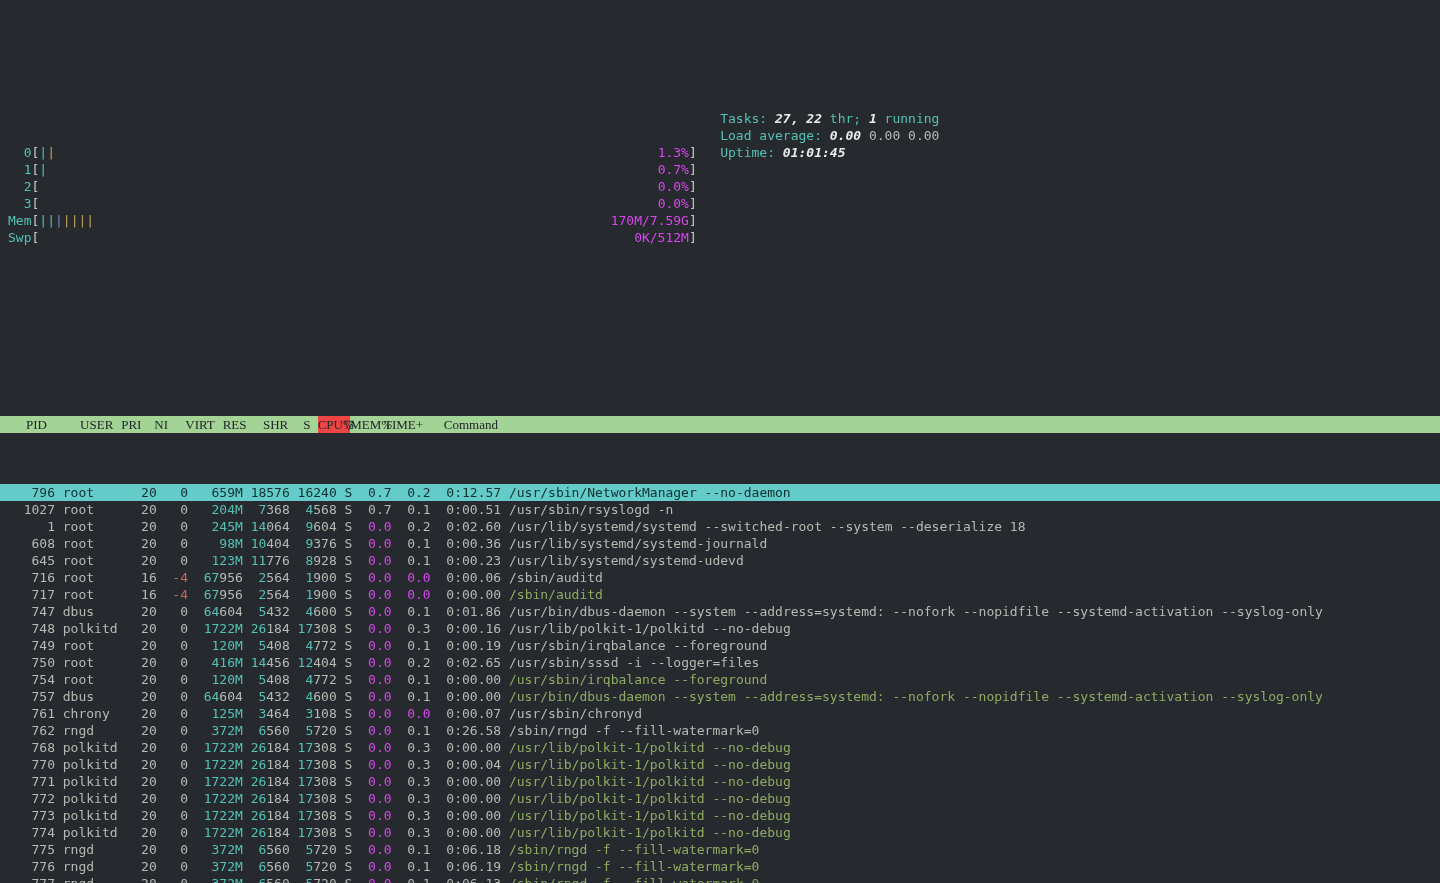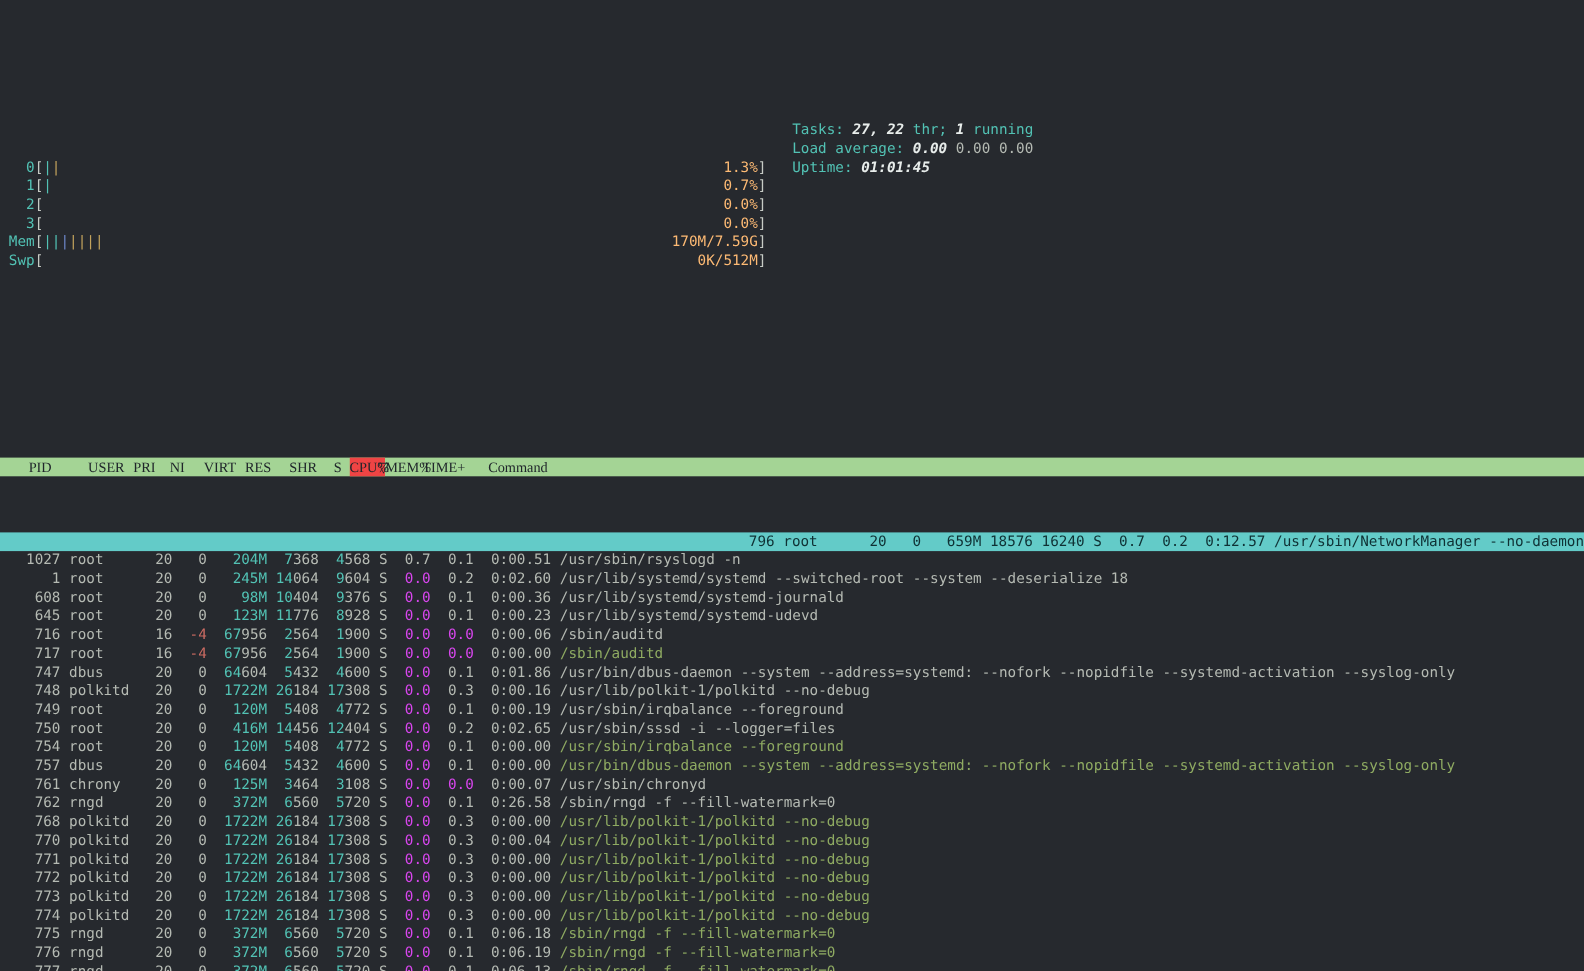--- a/index.html
+++ b/index.html
@@ -7,42 +7,42 @@
   .term{
     font-family:"DejaVu Sans Mono",monospace;
     font-size:13px;line-height:17px;
     color:#b5bab3;white-space:pre;
     padding-top:8px;width:1440px;box-sizing:border-box;
   }
   .line{height:17px;padding-left:8px;box-sizing:border-box;width:1440px;}
   .hdr{position:relative;}
   
   .tl{color:#52c2b4;}                 
-  .mv{color:#fdba74;}                 
+  .mv{color:#d946ef;}                 
   .br{color:#c6cbc5;}                 
   .bar-t{color:#52c2b4;}.bar-y{color:#c2a25c;}.bar-b{color:#6d87c9;}
   .wb{color:#e8edeb;font-weight:bold;font-style:italic;}
   .sh{color:#d946ef;}                 
   .rd{color:#c96a62;}                 
   .gr{color:#8fab62;}                 
   .summary{position:absolute;left:calc(8px + 91ch);top:0;}
   .summary .line{padding-left:0;width:auto;}
   
   .thead{background:#a4d495;color:#20262b;}
   .thead span{color:#20262b;font-family:Liberation Serif, serif;}
   .hcell{display:inline-block;white-space:pre;vertical-align:top;}
   .hr6{width:6ch;text-align:right}.hl9{width:9ch;text-align:right}
   .hr3{width:3ch;text-align:right}.hr5{width:5ch;text-align:left}
   .hr4{width:4ch;text-align:right}.hl4{width:4ch;text-align:right}
   .hr8{width:8ch;}.h1{width:1ch;text-align:left}
   .sorthead{background:#ef4444;display:inline-block;}
   
   .row{color:#b5bab3;}
   .row.selected{background:#63cbc8;}
-  .row.selected, .row.selected span{color:#0f3134 !important;font-weight:normal;text-align:right;}
+  .row.selected, .row.selected span{color:#0f3134 !important;font-weight:normal;}
 </style>
 </head>
 <body>
 
 <div class="term">
   <div class="line"></div>
 
   <div class="hdr">
     <div id="meters"><div class="line"><span class="tl">  0</span><span class="br">[</span><span class="bar-t">|</span><span class="bar-y">|</span>                                                                             <span class="mv">1.3%</span><span class="br">]</span></div><div class="line"><span class="tl">  1</span><span class="br">[</span><span class="bar-t">|</span>                                                                              <span class="mv">0.7%</span><span class="br">]</span></div><div class="line"><span class="tl">  2</span><span class="br">[</span>                                                                               <span class="mv">0.0%</span><span class="br">]</span></div><div class="line"><span class="tl">  3</span><span class="br">[</span>                                                                               <span class="mv">0.0%</span><span class="br">]</span></div><div class="line"><span class="tl">Mem</span><span class="br">[</span><span class="bar-t">|</span><span class="bar-t">|</span><span class="bar-b">|</span><span class="bar-y">|</span><span class="bar-y">|</span><span class="bar-y">|</span><span class="bar-y">|</span>                                                                  <span class="mv">170M/7.59G</span><span class="br">]</span></div><div class="line"><span class="tl">Swp</span><span class="br">[</span>                                                                            <span class="mv">0K/512M</span><span class="br">]</span></div></div>
     <div class="summary" id="summary"><div class="line"><span class="tl">Tasks: </span><span class="wb">27, </span><span class="wb">22</span><span class="tl"> thr; </span><span class="wb">1</span><span class="tl"> running</span></div><div class="line"><span class="tl">Load average: </span><span class="wb">0.00 </span><span class="">0.00 </span><span class="">0.00</span></div><div class="line"><span class="tl">Uptime: </span><span class="wb">01:01:45</span></div></div>

